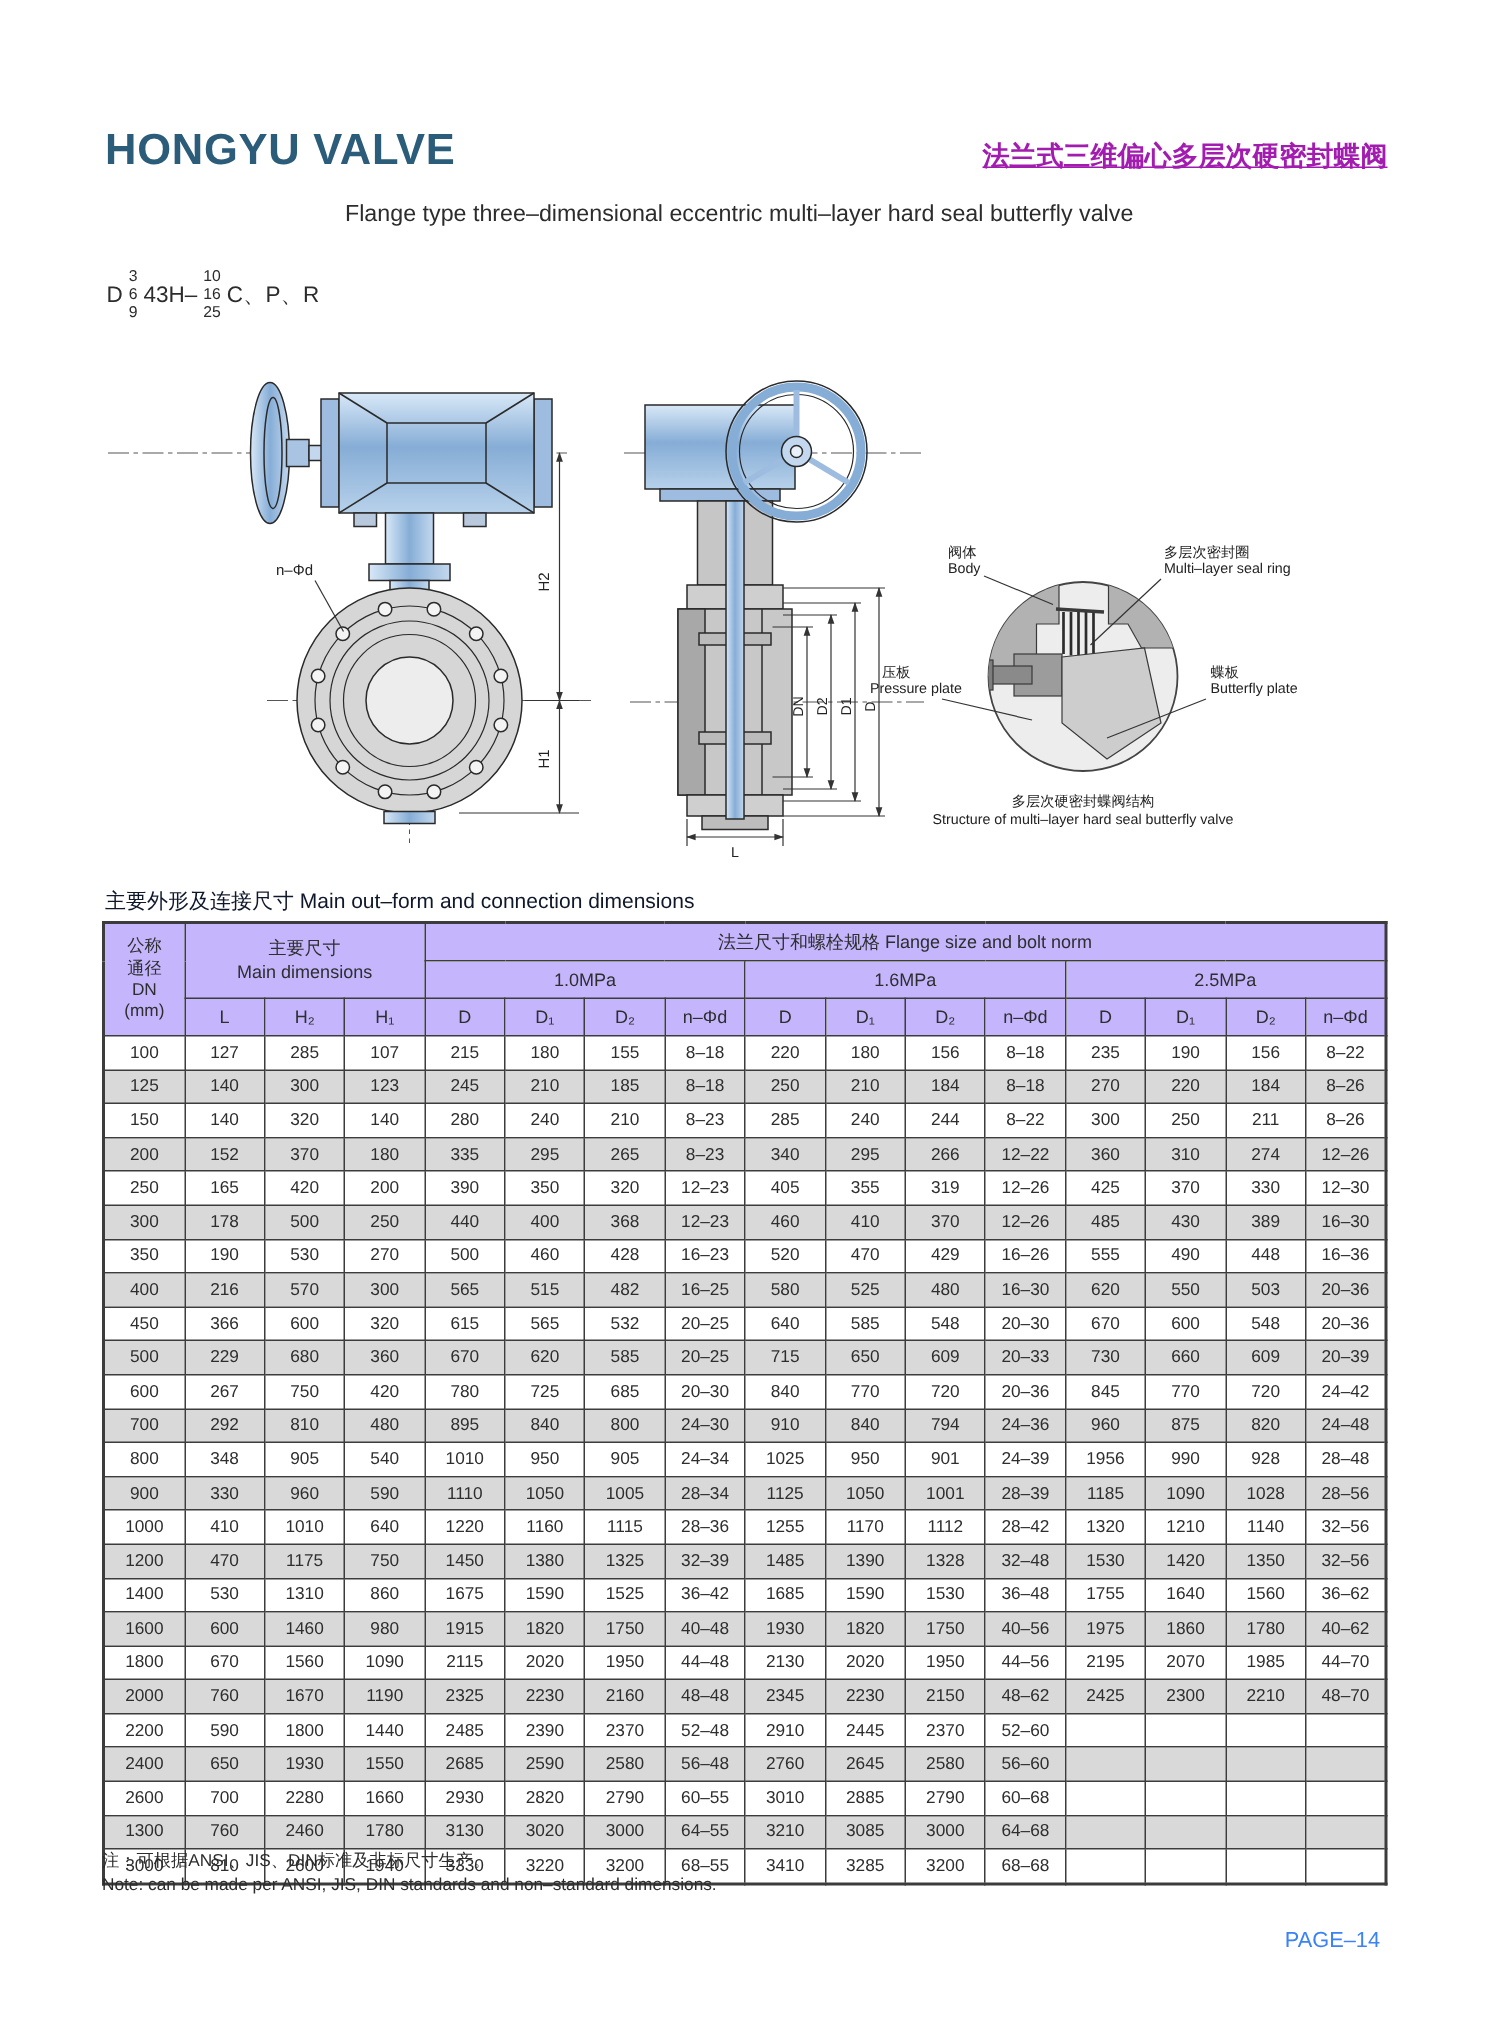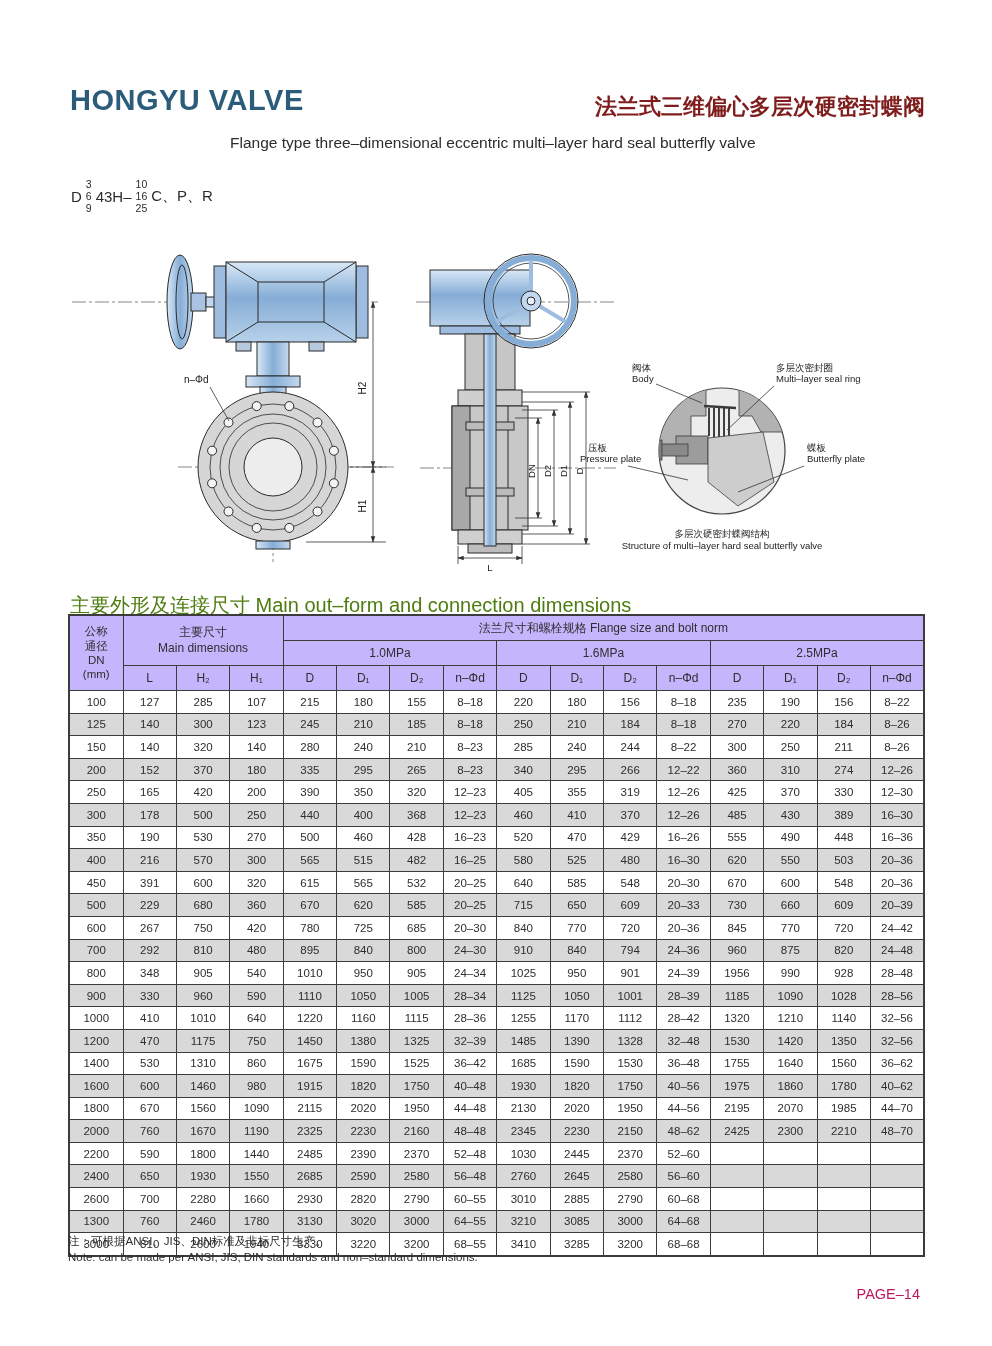--- a/index.html
+++ b/index.html
@@ -7,39 +7,39 @@
     position:relative; width:992px; height:1346px; margin:0 auto;
     background:#ffffff; overflow:hidden;
     font-family:"Liberation Sans","DejaVu Sans",sans-serif; color:#2e2e2e;
   }
   .brand{
     position:absolute; left:70px; top:84px;
     font-size:29px; font-weight:bold; letter-spacing:0.5px; color:#2b5c7a;
   }
   .title-zh{
     position:absolute; right:67px; top:92px;
-    font-size:22px; font-weight:bold; color:#7f1d1d;
+    font-size:18px; font-weight:bold; color:#a21caf;text-decoration:underline;
   }
   .subtitle{
     position:absolute; left:230px; right:62px; top:134px;
     text-align:left; font-size:15.5px; color:#2c2c2c;
   }
   .model{
     position:absolute; left:70px; top:178px;
     display:flex; align-items:center; font-size:15px; color:#2c2c2c;
   }
   .model .stack{
     display:inline-flex; flex-direction:column; align-items:center;
     font-size:10.5px; line-height:1.15; margin:0 3px;
   }
   .model .seg{margin:0 1px;}
   .drawings{position:absolute; left:60px; top:240px;}
   .table-title{
     position:absolute; left:70px; top:592px;
-    font-size:20px; color:#4d7c0f;
+    font-size:14px; color:#0f172a;
   }
   .dim-table{
     position:absolute; left:68px; top:614px;
     border-collapse:collapse; table-layout:fixed; width:857px;
     border:2px solid #3c3c3c;
   }
   .dim-table th,.dim-table td{
     border:1px solid #3c3c3c; text-align:center; vertical-align:middle;
     padding:0; font-size:11.5px; color:#2e2e2e; overflow:hidden; white-space:nowrap;
   }
@@ -49,21 +49,21 @@
   .dim-table thead th.dn-head{
     white-space:pre-line; line-height:1.25; font-size:11.5px;
   }
   .dim-table thead th.main-head{white-space:pre-line; line-height:1.3;}
   .dim-table tbody td{height:21.6px;}
   .dim-table tbody tr.alt td{background:#d9d9d9;}
   .notes{
     position:absolute; left:68px; top:1234px; font-size:11.5px; line-height:1.35; color:#2c2c2c;
   }
   .page-num{
-    position:absolute; right:72px; top:1286px; font-size:14.5px; color:#be185d;
+    position:absolute; right:72px; top:1286px; font-size:14.5px; color:#3b82f6;
   }
   svg text{font-family:"Liberation Sans","DejaVu Sans",sans-serif;}
 </style>
 </head>
 <body>
 
 <div class="page">
 
   <div class="brand">HONGYU VALVE</div>
   <div class="title-zh">法兰式三维偏心多层次硬密封蝶阀</div>
@@ -452,21 +452,21 @@
           <td>525</td>
           <td>480</td>
           <td>16–30</td>
           <td>620</td>
           <td>550</td>
           <td>503</td>
           <td>20–36</td>
         </tr>
         <tr>
           <td>450</td>
-          <td>391</td>
+          <td>366</td>
           <td>600</td>
           <td>320</td>
           <td>615</td>
           <td>565</td>
           <td>532</td>
           <td>20–25</td>
           <td>640</td>
           <td>585</td>
           <td>548</td>
           <td>20–30</td>
@@ -675,21 +675,21 @@
         </tr>
         <tr>
           <td>2200</td>
           <td>590</td>
           <td>1800</td>
           <td>1440</td>
           <td>2485</td>
           <td>2390</td>
           <td>2370</td>
           <td>52–48</td>
-          <td>1030</td>
+          <td>2910</td>
           <td>2445</td>
           <td>2370</td>
           <td>52–60</td>
           <td></td>
           <td></td>
           <td></td>
           <td></td>
         </tr>
         <tr class="alt">
           <td>2400</td>

